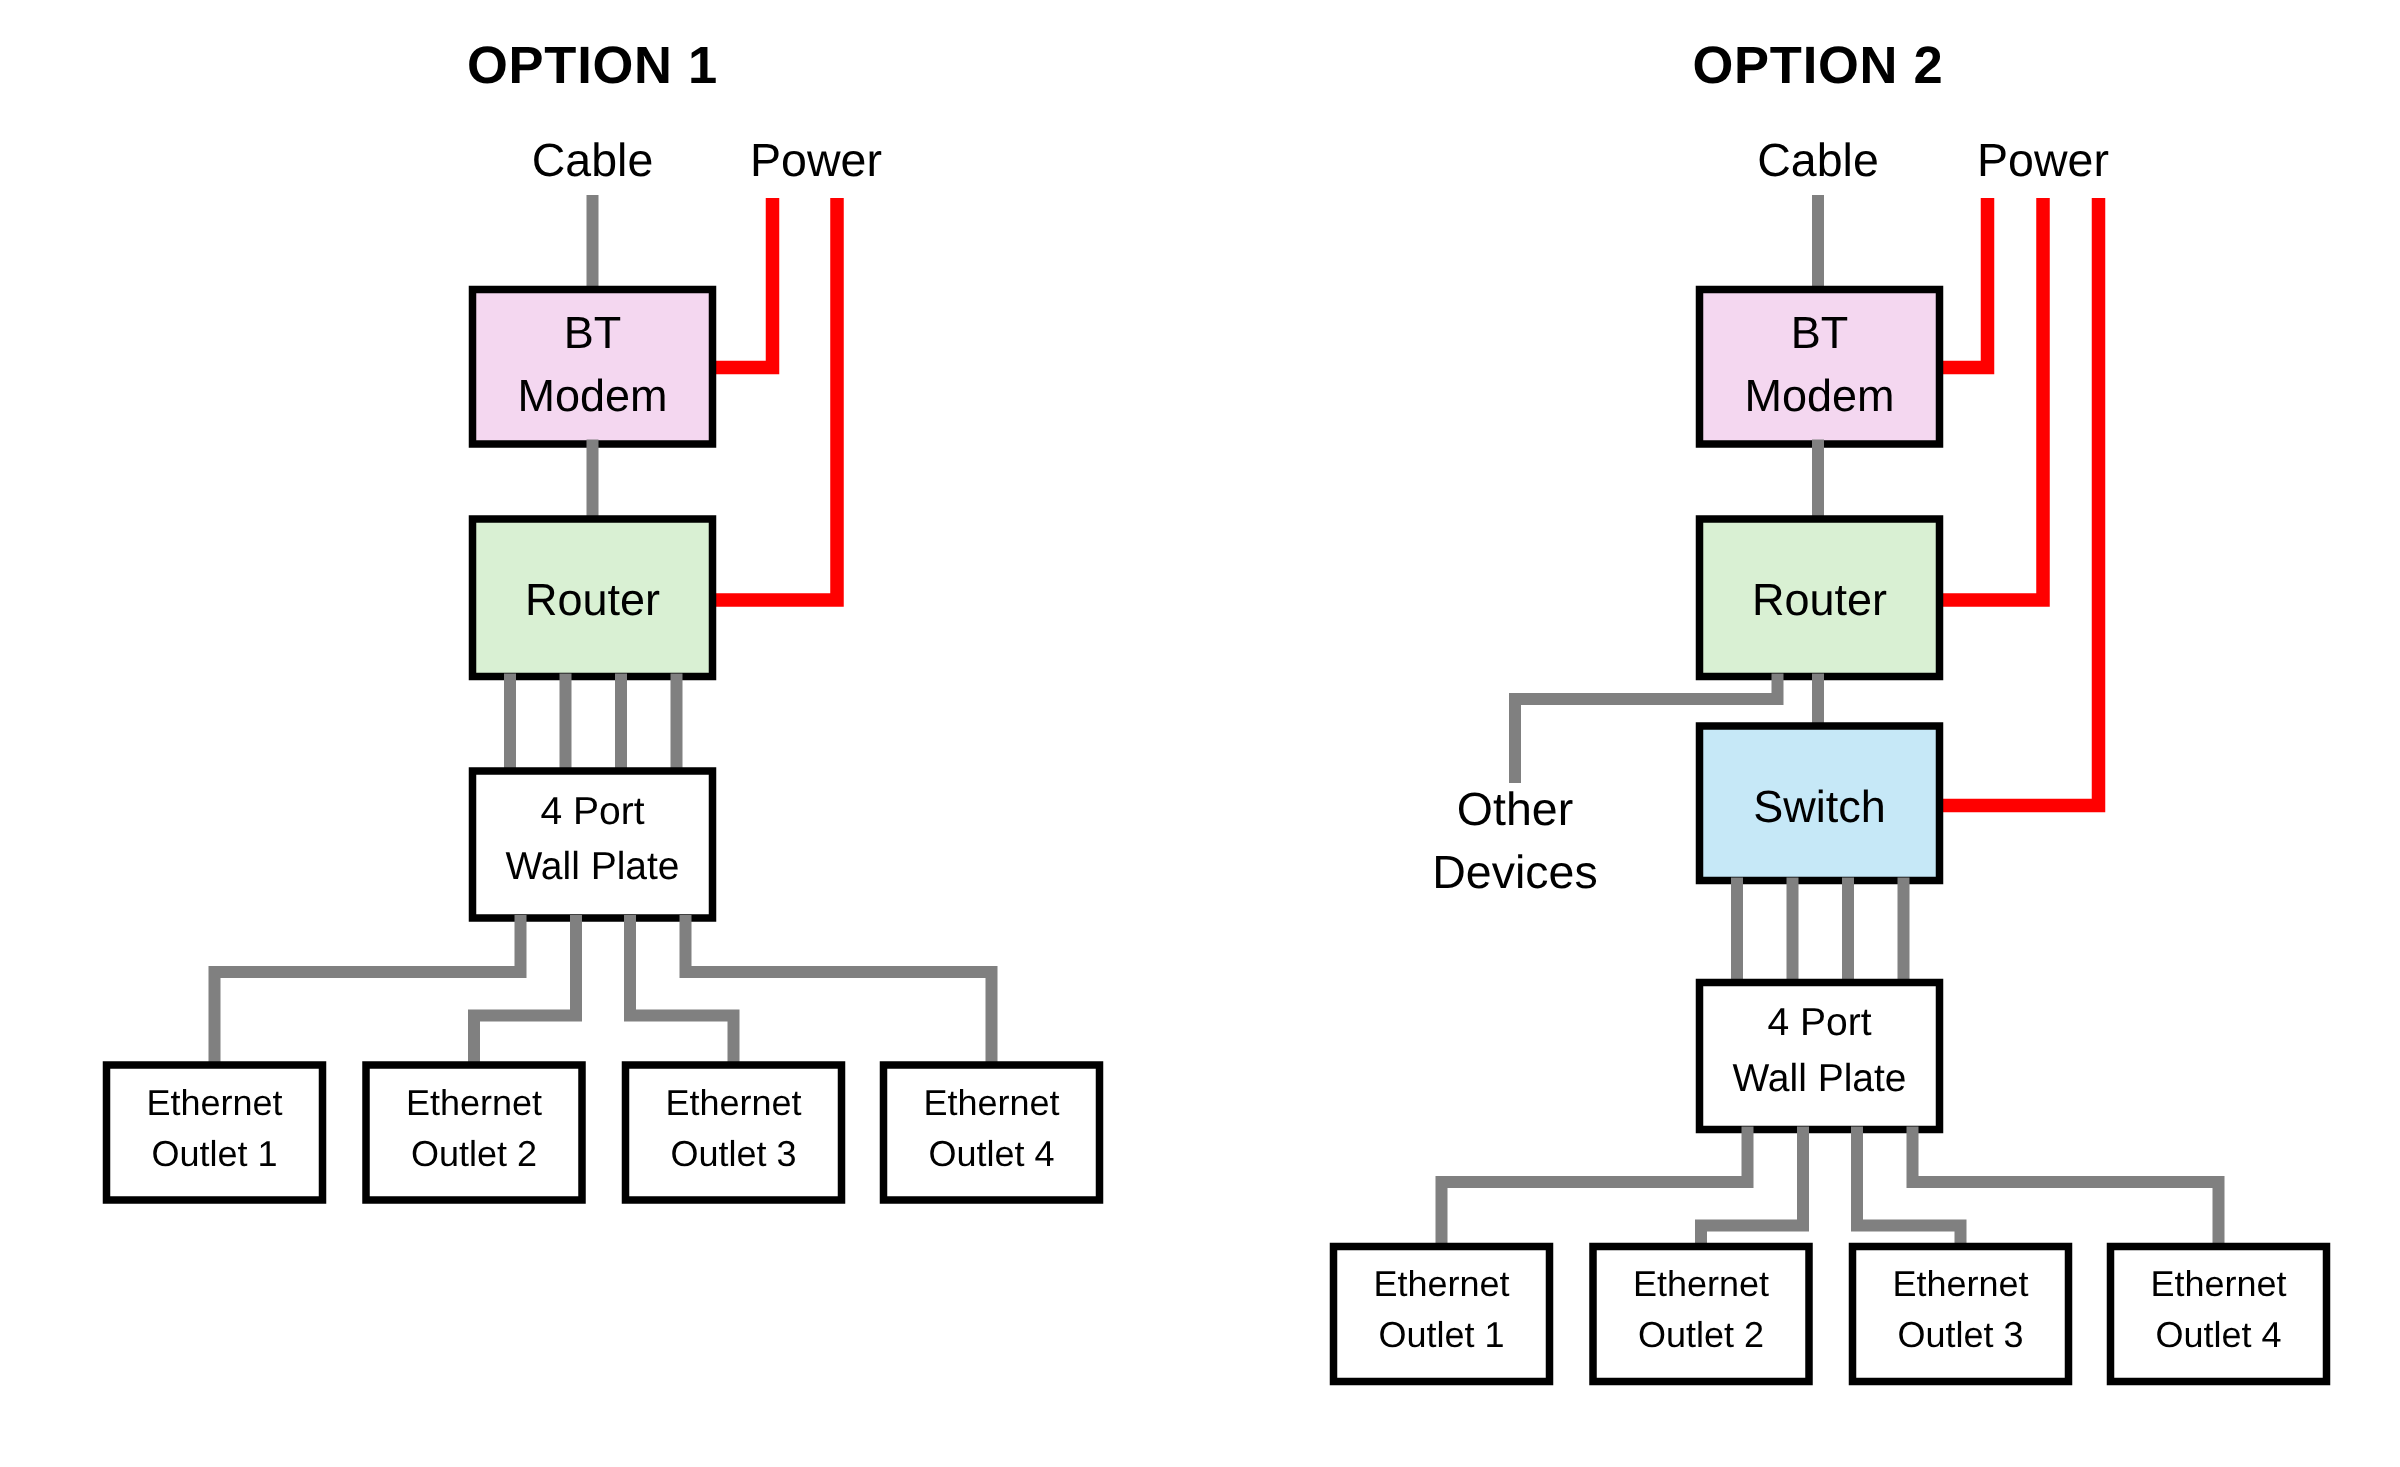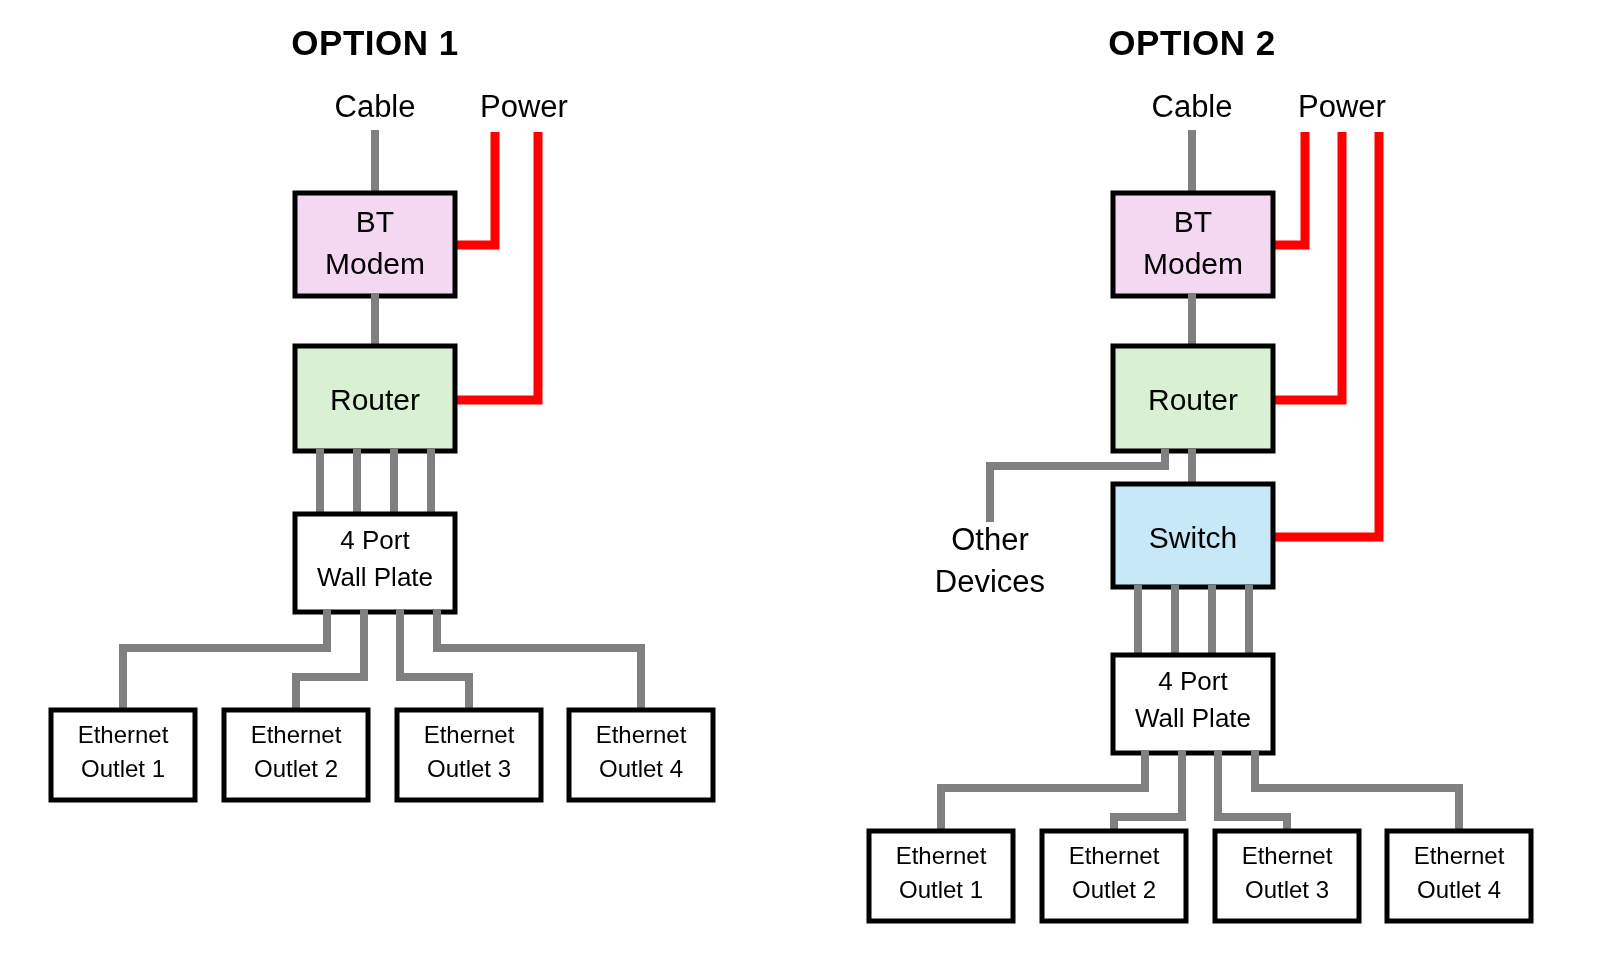--- a/index.html
+++ b/index.html
@@ -10,20 +10,21 @@
   body {
     width: 1600px;
     height: 978px;
     font-family: "Liberation Sans", sans-serif;
     overflow: hidden;
   }
   #diagram-root {
     position: relative;
     width: 1289px;
     height: 978px;
+    margin-left: 20px;
   }
   svg.diagram {
     display: block;
     width: 1600px;
     height: 978px;
   }
   .opt-title {
     font-family: "Liberation Sans", sans-serif;
     font-weight: bold;
     font-size: 35px;

